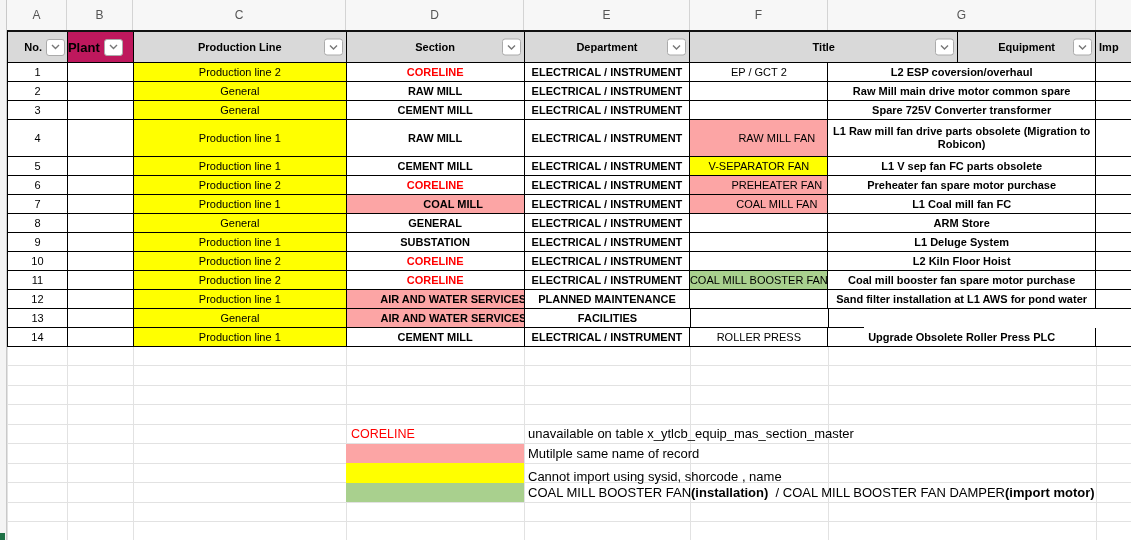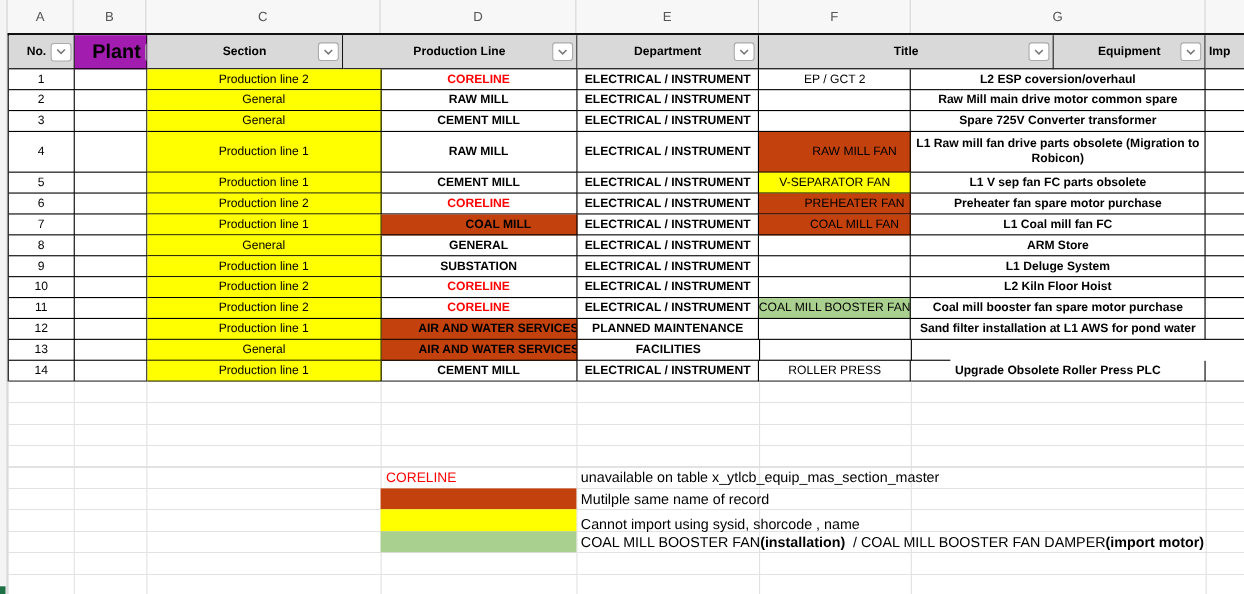--- a/index.html
+++ b/index.html
@@ -18,27 +18,27 @@
   
   .table{position:absolute;left:7px;top:30px;width:1124px;border-top:2px solid #111;border-left:1px solid #000;box-sizing:border-box;}
   .tr{display:flex;height:19px;}
   .tr.hdr{height:31px;}
   .tr.tall{height:37px;}
   .td{box-sizing:border-box;border-right:1px solid #000;border-bottom:1px solid #000;
       display:flex;align-items:center;justify-content:center;overflow:hidden;white-space:nowrap;text-align:center;position:relative;}
   .ca{width:60px}.cb{width:66px}.cc{width:213px}.cd{width:178px}.ce{width:166px}.cf{width:138px}.cg{width:268px}
   .ch{width:35px;border-right:none}
   .hdr .td{background:#d9d9d9;font-weight:bold;}
-  .hdr .td.cb{background:#a21caf;justify-content:flex-start;padding-left:16px;font-size:18px;}
+  .hdr .td.cb{background:#be185d;justify-content:flex-start;padding-left:0;font-size:13px;}
   .hdr .td.ca{justify-content:flex-end;padding-right:2px;}
   .hdr .td.ch{justify-content:flex-start;padding-left:3px;}
   .bold{font-weight:bold;}
   .red{color:#ff0000;font-weight:bold;}
   .bg-yellow{background:#ffff00;}
-  .bg-blue{background:#c2410c;padding-left:36px;}
+  .bg-blue{background:#fca5a5;padding-left:36px;}
   .bg-green{background:#a9d08e;}
   .wrap{white-space:normal;line-height:13px;}
   .clip2{display:block;line-height:13px;margin-top:-4px;width:100%;text-align:center;white-space:nowrap;}
 
   
   .dd{position:absolute;right:3px;top:50%;transform:translateY(-50%);width:19px;height:17px;background:#fff;
       border:1px solid #ababab;border-radius:3px;display:flex;align-items:center;justify-content:center;box-sizing:border-box;}
   .dd svg{display:block;}
   .hdr .td.ca .dd,.hdr .td.cb .dd{position:static;transform:none;margin-left:4px;flex:none;}
 
@@ -83,30 +83,30 @@
           </span>
         </div>
       <div class="td cb">
           <span>Plant</span>
         <span class="dd">
             <svg width="9" height="6" viewBox="0 0 9 6">
               <polyline points="1,1 4.5,4.5 8,1" fill="none" stroke="#777" stroke-width="1.4"></polyline>
             </svg>
           </span>
         </div>
+      <div class="td cc">
+          <span>Production Line</span>
+        <span class="dd">
+            <svg width="9" height="6" viewBox="0 0 9 6">
+              <polyline points="1,1 4.5,4.5 8,1" fill="none" stroke="#777" stroke-width="1.4"></polyline>
+            </svg>
+          </span>
+        </div>
       <div class="td cd">
           <span>Section</span>
-        <span class="dd">
-            <svg width="9" height="6" viewBox="0 0 9 6">
-              <polyline points="1,1 4.5,4.5 8,1" fill="none" stroke="#777" stroke-width="1.4"></polyline>
-            </svg>
-          </span>
-        </div>
-      <div class="td cc">
-          <span>Production Line</span>
         <span class="dd">
             <svg width="9" height="6" viewBox="0 0 9 6">
               <polyline points="1,1 4.5,4.5 8,1" fill="none" stroke="#777" stroke-width="1.4"></polyline>
             </svg>
           </span>
         </div>
       <div class="td ce">
           <span>Department</span>
         <span class="dd">
             <svg width="9" height="6" viewBox="0 0 9 6">

